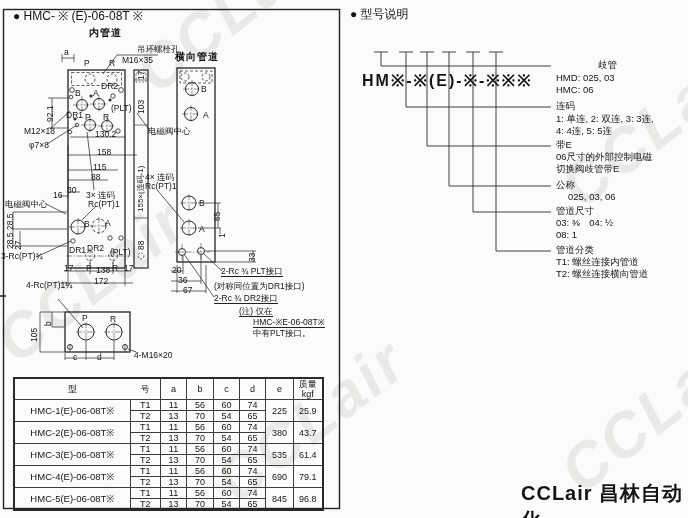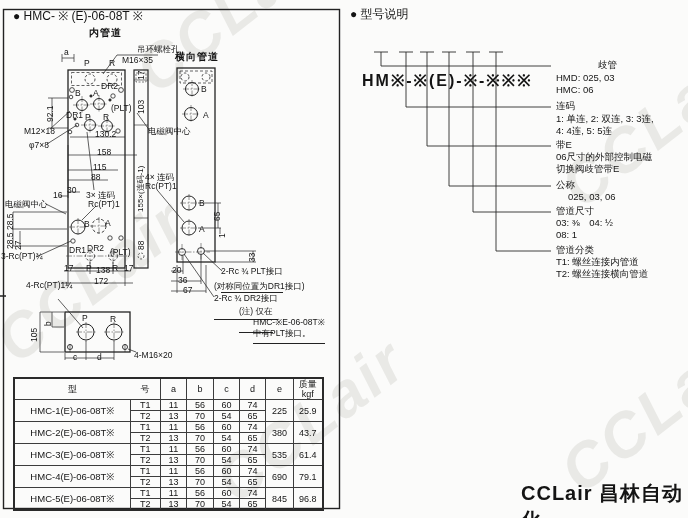--- a/index.html
+++ b/index.html
@@ -4,21 +4,21 @@
 <style>
   html,body{margin:0;padding:0;}
   body{width:688px;height:518px;position:relative;background:#fbfbfa;overflow:hidden;
        font-family:"Liberation Sans",sans-serif;color:#141414;}
   .lb{position:absolute;font-size:9px;line-height:10px;white-space:nowrap;}
   .dim{font-size:8.5px;}
   .sm{font-size:8.5px;}
   .big{font-size:12px;font-weight:normal;}
   .mid{font-size:10px;font-weight:bold;letter-spacing:1px;}
   .rot{transform:rotate(-90deg);transform-origin:0 0;}
-  .ul{border-bottom:1px solid #222;padding-bottom:16px;}
+  .ul{border-bottom:1px solid #222;padding-bottom:0px;}
   .model-code{font-size:16px;font-weight:bold;letter-spacing:2px;}
   .wm{position:absolute;font-size:62px;font-weight:bold;font-style:italic;
       color:#e9e9e6;letter-spacing:3px;z-index:0;pointer-events:none;}
   svg.overlay{position:absolute;left:0;top:0;z-index:1;}
   .lb,.spec,.logo{z-index:2;}
   table.spec{position:absolute;left:13px;top:377px;border-collapse:collapse;table-layout:fixed;
       border:2px solid #2a2a2a;background:transparent;}
   .spec td,.spec th{border:1px solid #3c3c3c;font-size:9px;font-weight:normal;
       text-align:center;padding:0;height:10px;line-height:10px;overflow:hidden;}
   .spec th{height:12px;}

